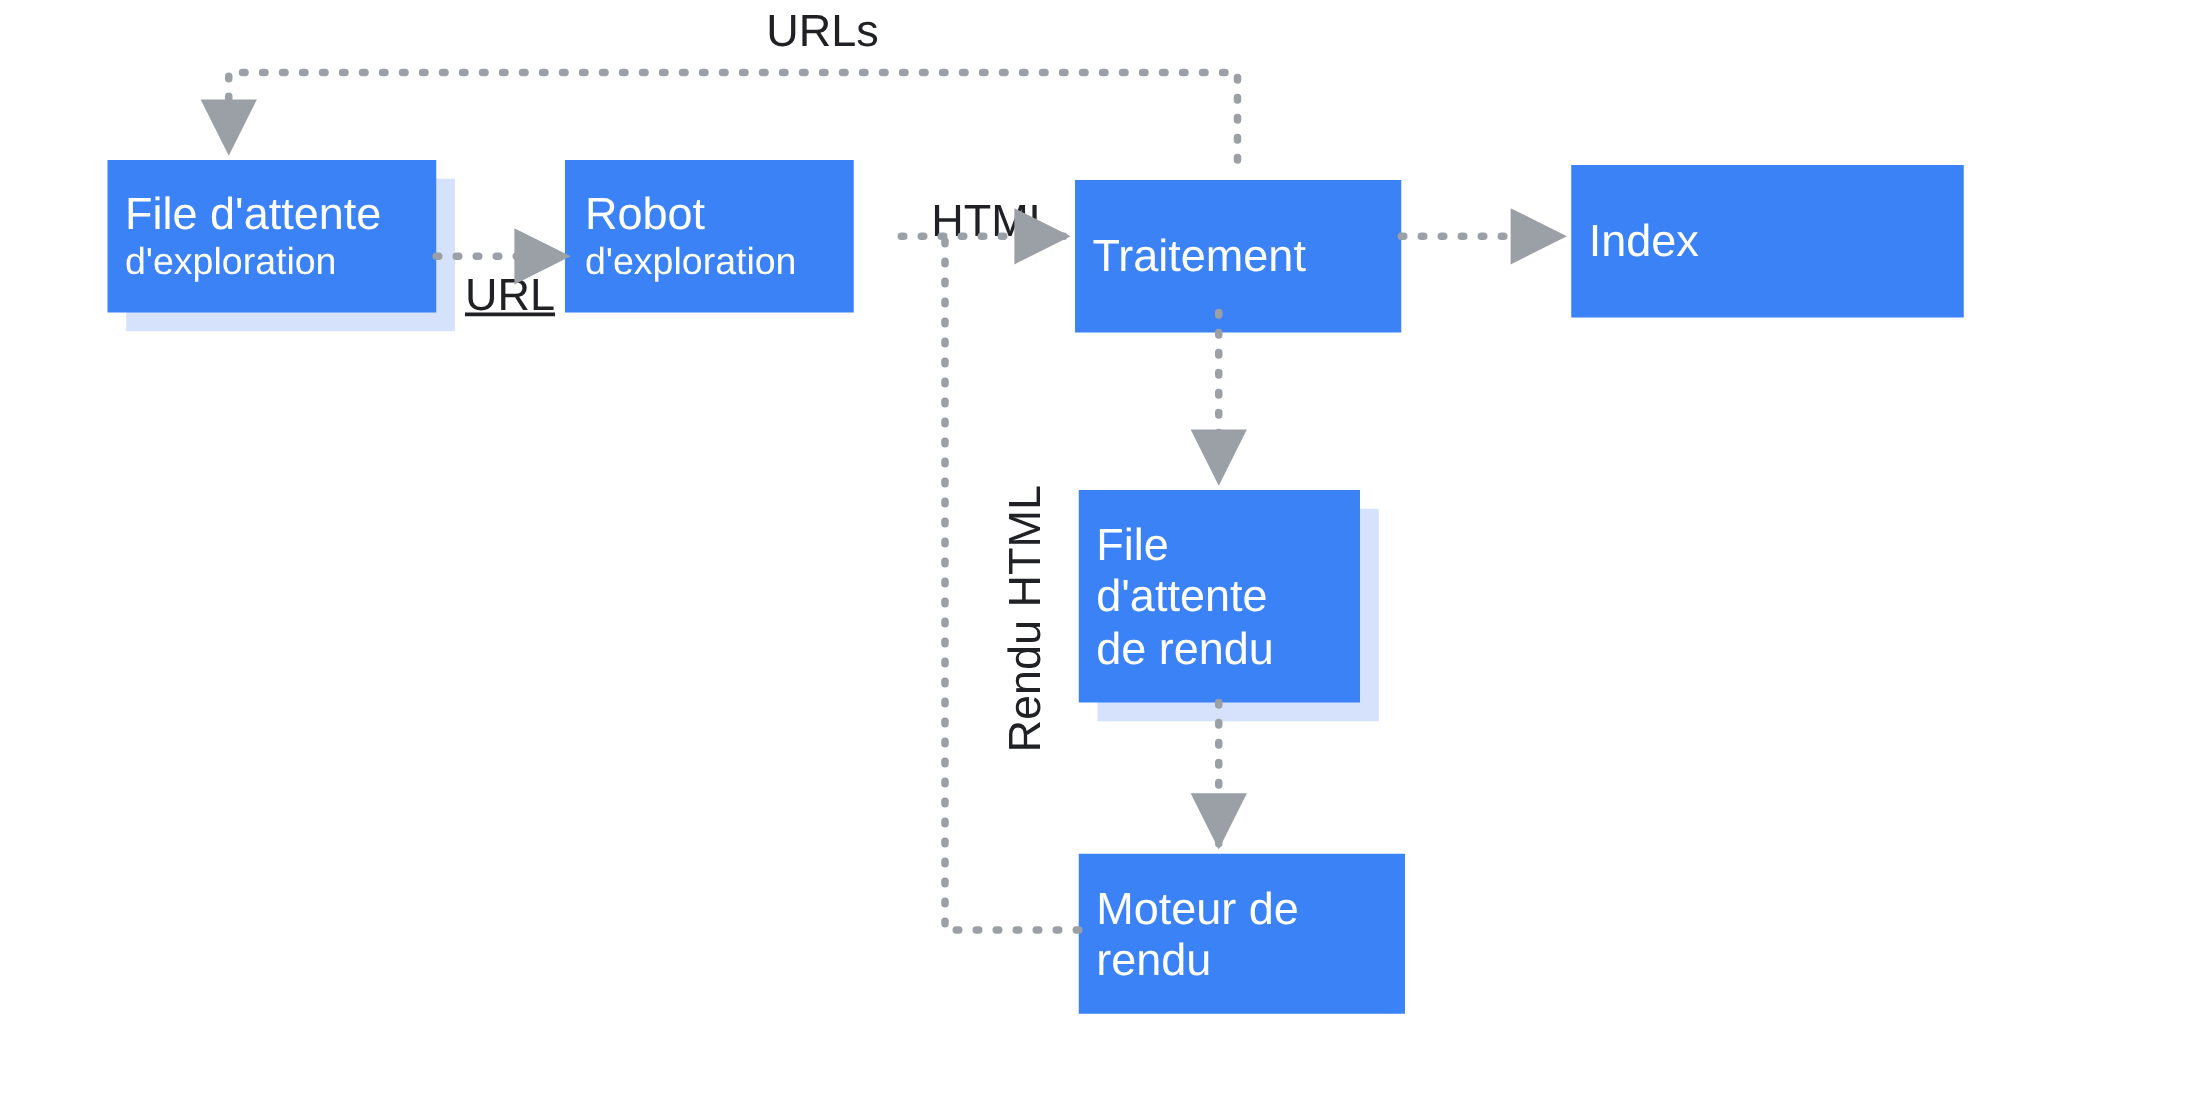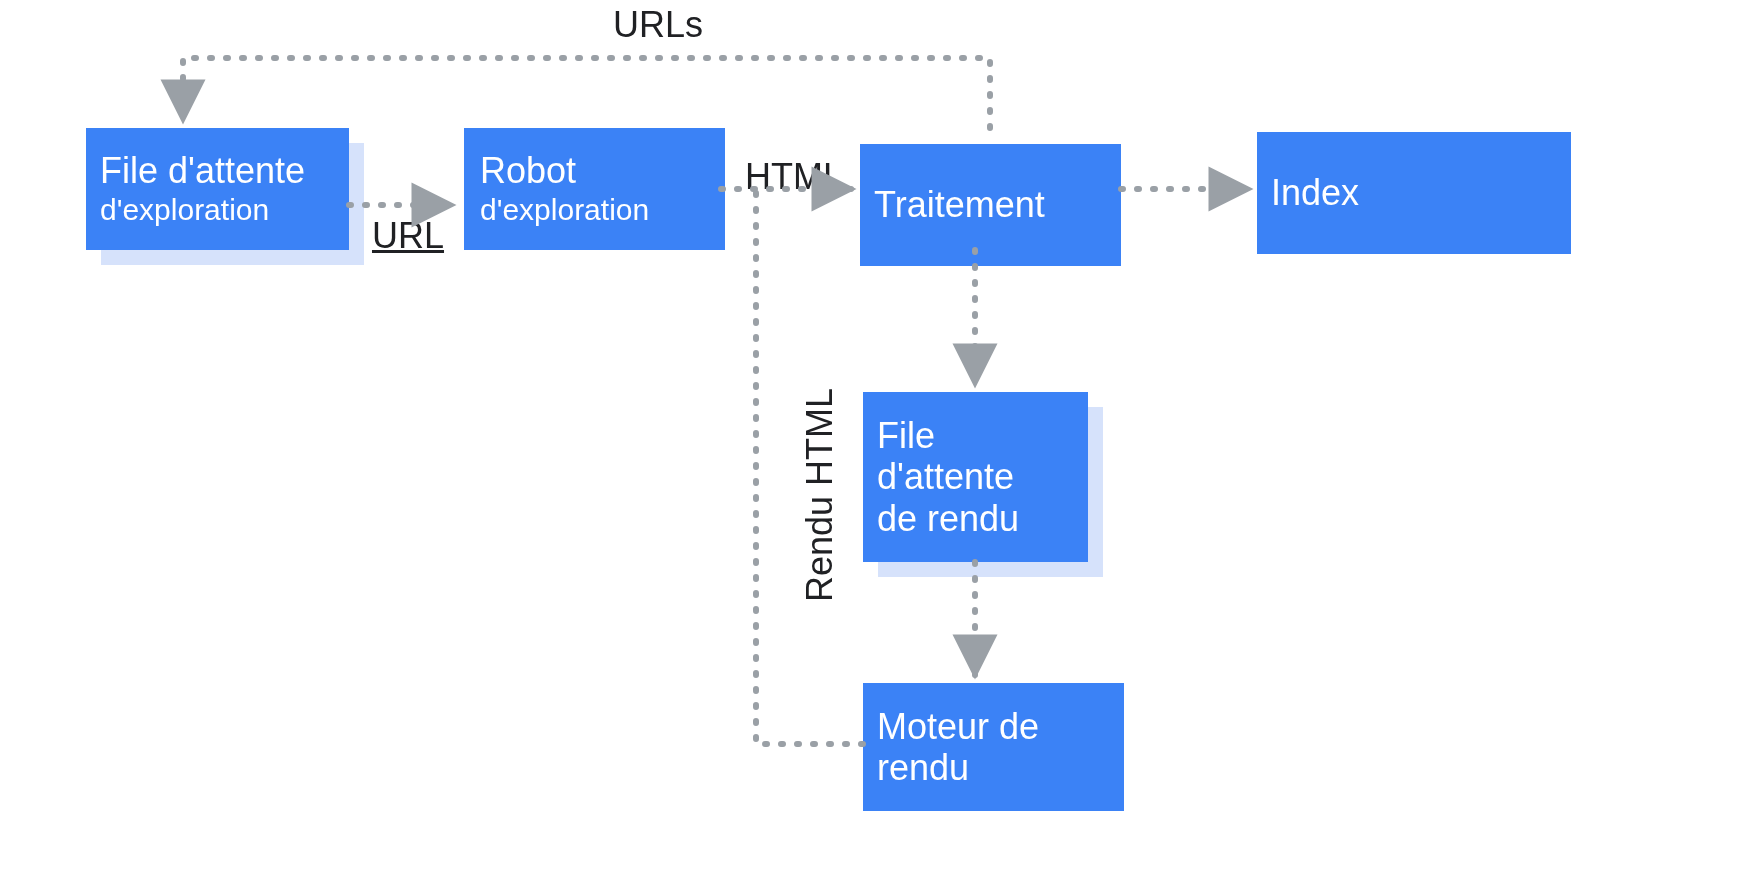--- a/index.html
+++ b/index.html
@@ -61,21 +61,21 @@
 <div class="canvas">
 
   <div class="shadow" style="left:101px; top:143px; width:263px; height:122px;"></div>
   <div class="shadow" style="left:878px; top:407px; width:225px; height:170px;"></div>
 
   <div class="node" style="left:86px; top:128px; width:263px; height:122px;">
     <span class="main">File d'attente</span>
     <span class="sub">d'exploration</span>
   </div>
 
-  <div class="node" style="left:464px; top:128px; width:261px; height:122px;padding-left:16px;">
+  <div class="node" style="left:452px; top:128px; width:231px; height:122px;padding-left:16px;">
     <span class="main">Robot</span>
     <span class="sub">d'exploration</span>
   </div>
 
   <div class="node" style="left:860px; top:144px; width:261px; height:122px;">
     <span class="main">Traitement</span>
   </div>
 
   <div class="node" style="left:1257px; top:132px; width:314px; height:122px;">
     <span class="main">Index</span>

